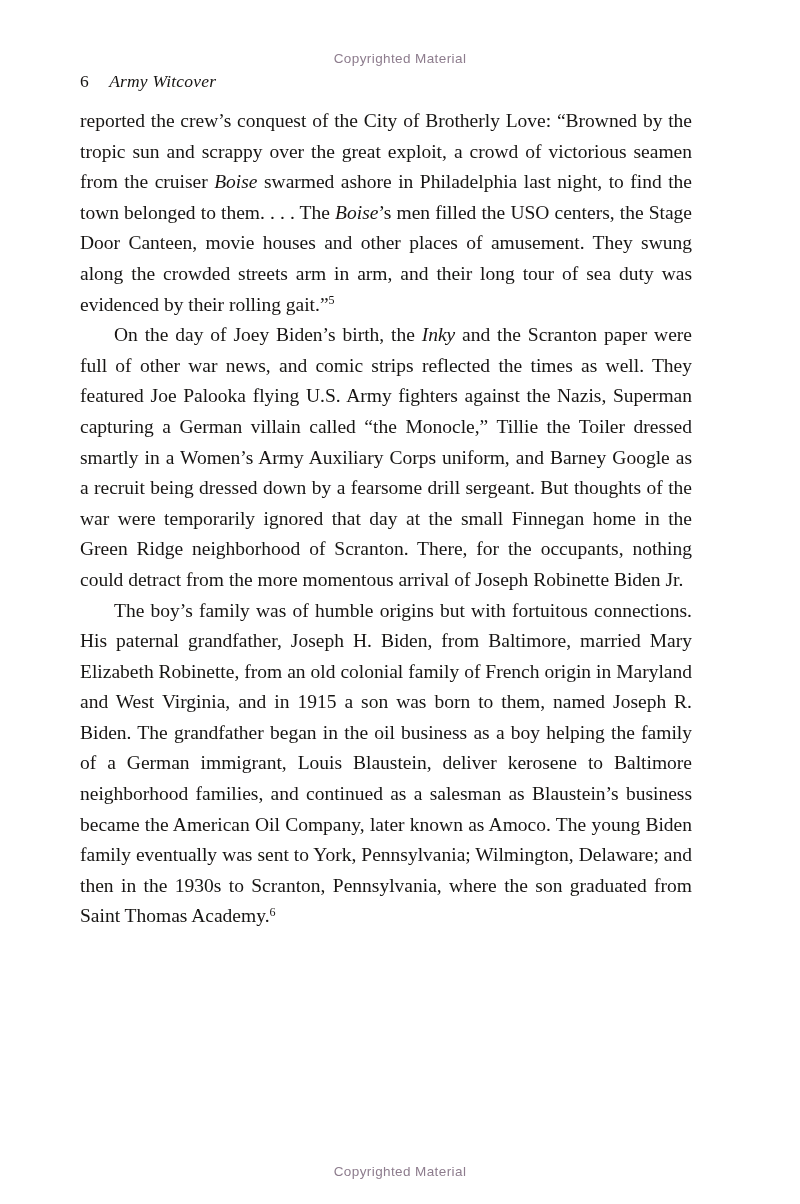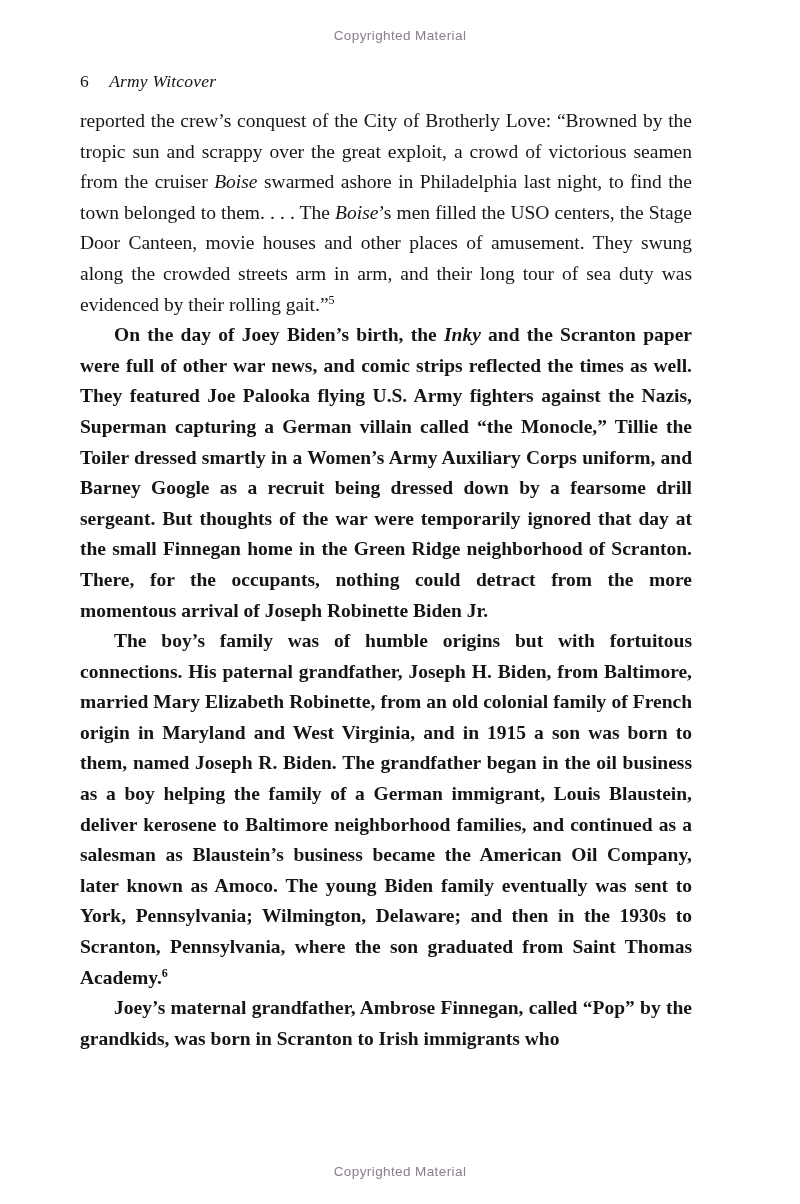--- a/index.html
+++ b/index.html
@@ -21,20 +21,21 @@
   }
   .copyright {
     position: absolute;
     left: 0;
     right: 0;
     text-align: center;
     font-family: "Liberation Sans", sans-serif;
     font-size: 13.5px;
     letter-spacing: 0.4px;
     color: var(--copyright-color);
+    margin-top: 23px;
   }
   .copyright.top { top: 28px; }
   .copyright.bottom { bottom: 25px; }
   .running-header {
     position: absolute;
     top: 71px;
     left: 80px;
     font-size: 17.5px;
     color: var(--body-color);
   }
@@ -50,21 +51,21 @@
     position: absolute;
     top: 106px;
     left: 80px;
     width: 612px;
     font-size: 19.5px;
     line-height: 30.6px;
     text-align: justify;
     color: var(--body-color);
   }
   .para { text-indent: 0; }
-  .para.indent { text-indent: 34px; font-weight: bold; }
+  .para.indent { text-indent: 34px; }
   .para em { font-style: italic; }
   .para sup {
     font-size: 0.62em;
     line-height: 0;
     vertical-align: baseline;
     position: relative;
     top: -0.55em;
   }
 </style>
 </head>
@@ -77,18 +78,17 @@
   <header class="running-header">
     <span class="page-number">6</span>
     <span class="author">Army Witcover</span>
   </header>
 
   <main class="body-text">
 
   <p class="para"><span>reported the crew’s conquest of the City of Brotherly Love: “Browned by the tropic sun and scrappy over the great exploit, a crowd of victorious seamen from the cruiser </span><em>Boise</em><span> swarmed ashore in Philadelphia last night, to find the town belonged to them. . . . The </span><em>Boise</em><span>’s men filled the USO centers, the Stage Door Canteen, movie houses and other places of amusement. They swung along the crowded streets arm in arm, and their long tour of sea duty was evidenced by their rolling gait.”</span><sup>5</sup></p>
       <p class="para indent"><span>On the day of Joey Biden’s birth, the </span><em>Inky</em><span> and the Scranton paper were full of other war news, and comic strips reflected the times as well. They featured Joe Palooka flying U.S. Army fighters against the Nazis, Superman capturing a German villain called “the Monocle,” Tillie the Toiler dressed smartly in a Women’s Army Auxiliary Corps uniform, and Barney Google as a recruit being dressed down by a fearsome drill sergeant. But thoughts of the war were temporarily ignored that day at the small Finnegan home in the Green Ridge neighborhood of Scranton. There, for the occupants, nothing could detract from the more momentous arrival of Joseph Robinette Biden Jr.</span></p>
       <p class="para indent"><span>The boy’s family was of humble origins but with fortuitous connections. His paternal grandfather, Joseph H. Biden, from Baltimore, married Mary Elizabeth Robinette, from an old colonial family of French origin in Maryland and West Virginia, and in 1915 a son was born to them, named Joseph R. Biden. The grandfather began in the oil business as a boy helping the family of a German immigrant, Louis Blaustein, deliver kerosene to Baltimore neighborhood families, and continued as a salesman as Blaustein’s business became the American Oil Company, later known as Amoco. The young Biden family eventually was sent to York, Pennsylvania; Wilmington, Delaware; and then in the 1930s to Scranton, Pennsylvania, where the son graduated from Saint Thomas Academy.</span><sup>6</sup></p>
-      <p class="para indent"><span>Joey’s maternal grandfather, Ambrose Finnegan, called “Pop” by the grandkids, was born in Scranton to Irish immigrants who</span></p>
     </main>
 
   <div class="copyright bottom">Copyrighted Material</div>
 
 </div>
 
 </body></html>

